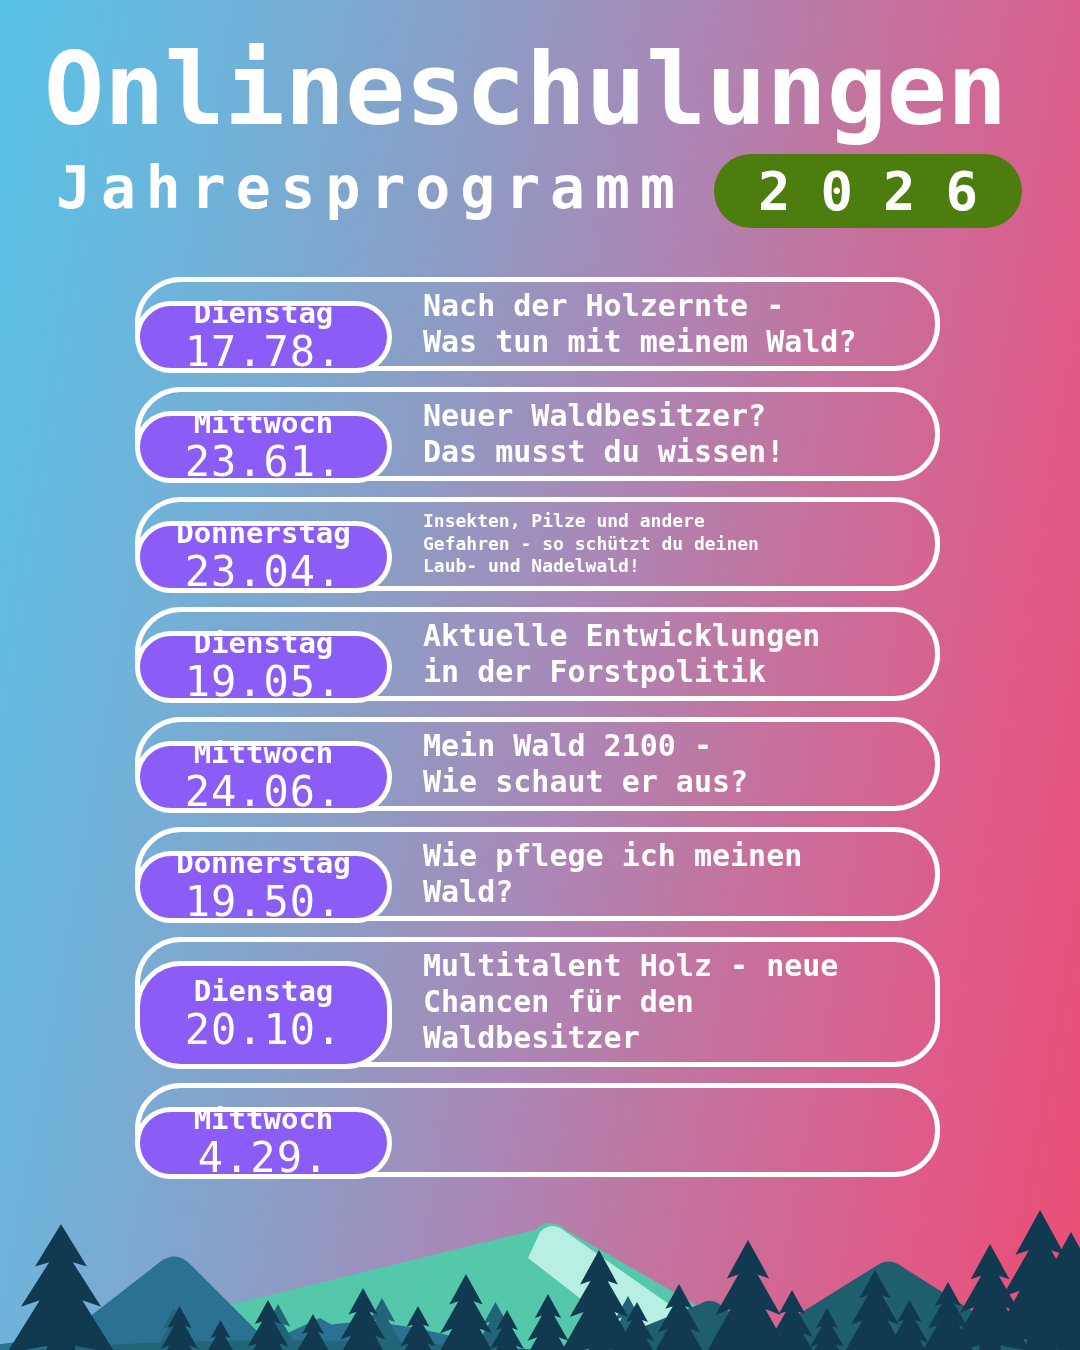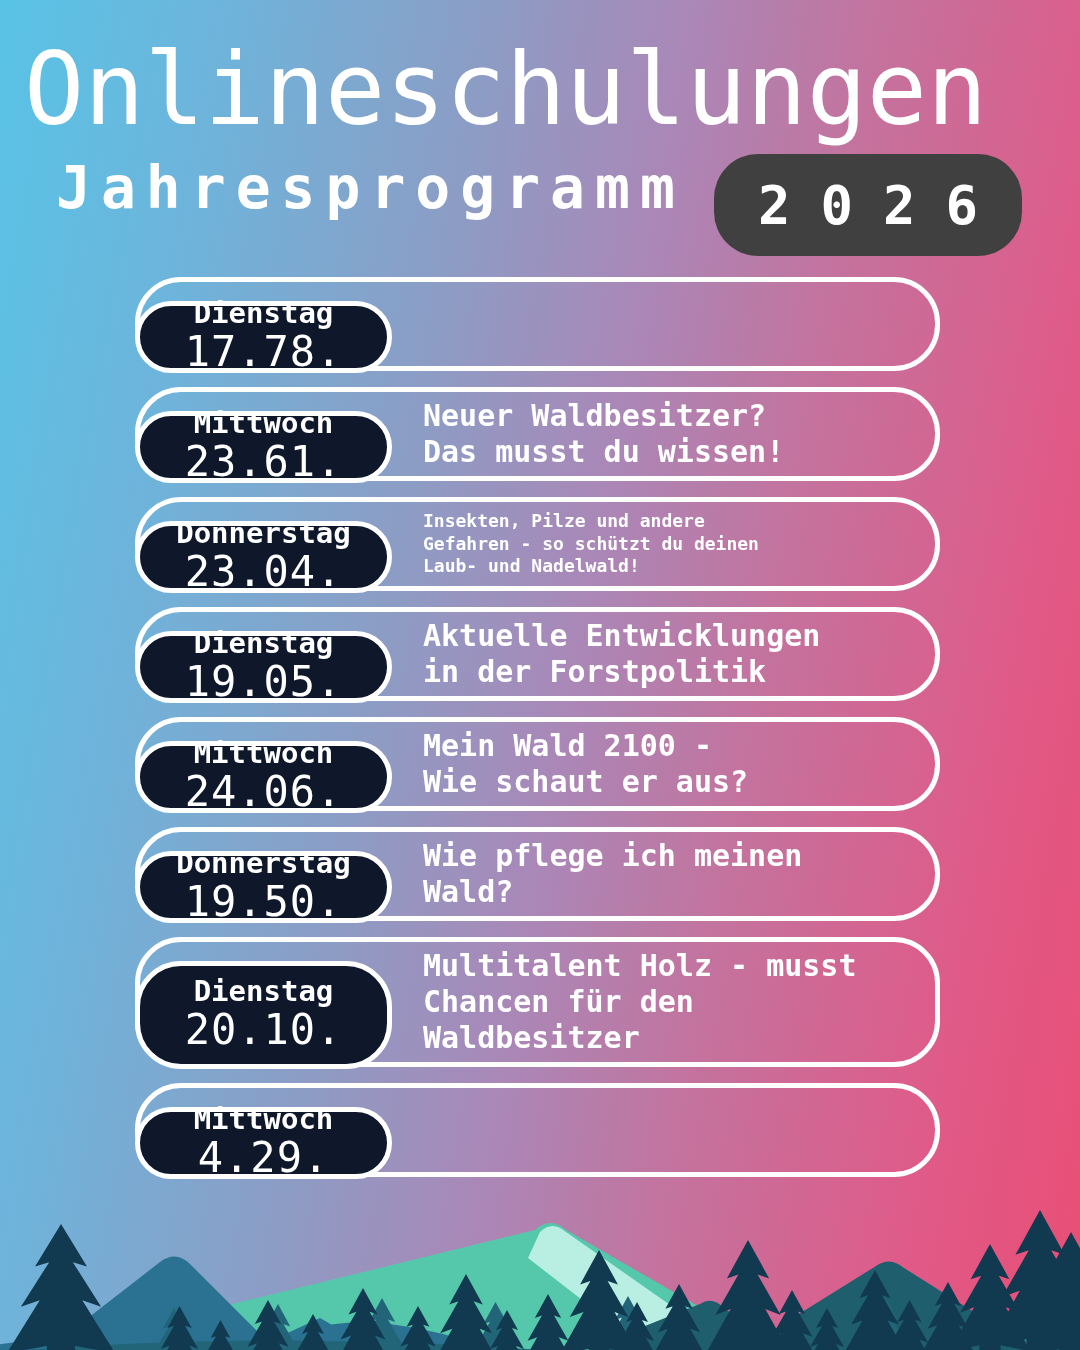--- a/index.html
+++ b/index.html
@@ -4,48 +4,48 @@
 <style>
   html,body{margin:0;padding:0;}
   body{
     width:1080px;height:1350px;overflow:hidden;position:relative;
     background:linear-gradient(100deg,#58c3e6 0%,#6fb3da 18%,#8d9cc4 38%,#a988b8 52%,#c2749f 66%,#e05a88 86%,#e94e74 100%);
     font-family:"DejaVu Sans Mono","Liberation Mono",monospace;
     color:#ffffff;
   }
   .poster{position:relative;width:1080px;height:1350px;}
   .title{
-    font-size:100px;font-weight:400;line-height:1.0;
-    margin:40px 0 0 24px;letter-spacing:0px;white-space:nowrap;
+    font-size:100px;font-weight:700;line-height:1.0;
+    margin:40px 0 0 44px;letter-spacing:0px;white-space:nowrap;
   }
   .subtitle-row{
     display:flex;
     margin:14px 58px 0 56px;height:86px;
   }
   .subtitle{font-size:58px;font-weight:700;letter-spacing:10px;white-space:nowrap;}
   .year-badge{
-    margin-left:auto;background:#404040;border-radius:44px;
-    height:102px;display:flex;align-items:center;justify-content:center;
+    margin-left:auto;background:#4d7c0f;border-radius:44px;
+    height:74px;display:flex;align-items:center;justify-content:center;
     font-size:54px;font-weight:700;letter-spacing:30px;
     padding:0 14px 0 44px;min-width:244px;
   }
   .events{
     margin:37px 0 0 135px;width:805px;box-sizing:border-box;
     display:flex;flex-direction:column;gap:16px;position:relative;z-index:2;
   }
   .event-row{
     position:relative;box-sizing:border-box;
     border:5px solid #ffffff;border-radius:46px;
     min-height:94px;
     display:flex;align-items:center;
     padding:6px 14px 6px 283px;
   }
   .date-pill{
     position:absolute;left:-5px;top:-7px;bottom:-7px;width:257px;
-    box-sizing:border-box;background:#0f172a;border:5px solid #ffffff;border-radius:46px;
+    box-sizing:border-box;background:#8b5cf6;border:5px solid #ffffff;border-radius:46px;
     display:flex;flex-direction:column;align-items:center;justify-content:center;gap:2px;margin-top:26px;
   }
   .event-day{font-size:29px;font-weight:700;line-height:1;}
   .event-date{font-size:42px;font-weight:400;line-height:1.05;letter-spacing:1px;}
   .event-topic{font-size:30px;font-weight:700;line-height:1.2;white-space:pre-line;}
   .event-row.compact .event-topic{font-size:18px;line-height:1.25;}
   .landscape{
     position:absolute;left:0;bottom:8px;width:1080px;height:172px;display:block;z-index:1;
   }
 </style>
@@ -61,20 +61,22 @@
     <div class="year-badge">2026</div>
   </div>
 
   <div class="events">
 
     <div class="event-row">
       <div class="date-pill">
         <div class="event-day">Dienstag</div>
         <div class="event-date">17.78.</div>
       </div>
+      <div class="event-topic">Nach der Holzernte -
+Was tun mit meinem Wald?</div>
     </div>
 
     <div class="event-row">
       <div class="date-pill">
         <div class="event-day">Mittwoch</div>
         <div class="event-date">23.61.</div>
       </div>
       <div class="event-topic">Neuer Waldbesitzer?
 Das musst du wissen!</div>
     </div>
@@ -114,21 +116,21 @@
       </div>
       <div class="event-topic">Wie pflege ich meinen
 Wald?</div>
     </div>
 
     <div class="event-row">
       <div class="date-pill">
         <div class="event-day">Dienstag</div>
         <div class="event-date">20.10.</div>
       </div>
-      <div class="event-topic">Multitalent Holz - musst
+      <div class="event-topic">Multitalent Holz - neue
 Chancen für den Waldbesitzer</div>
     </div>
 
     <div class="event-row">
       <div class="date-pill">
         <div class="event-day">Mittwoch</div>
         <div class="event-date">4.29.</div>
       </div>
     </div>
 

